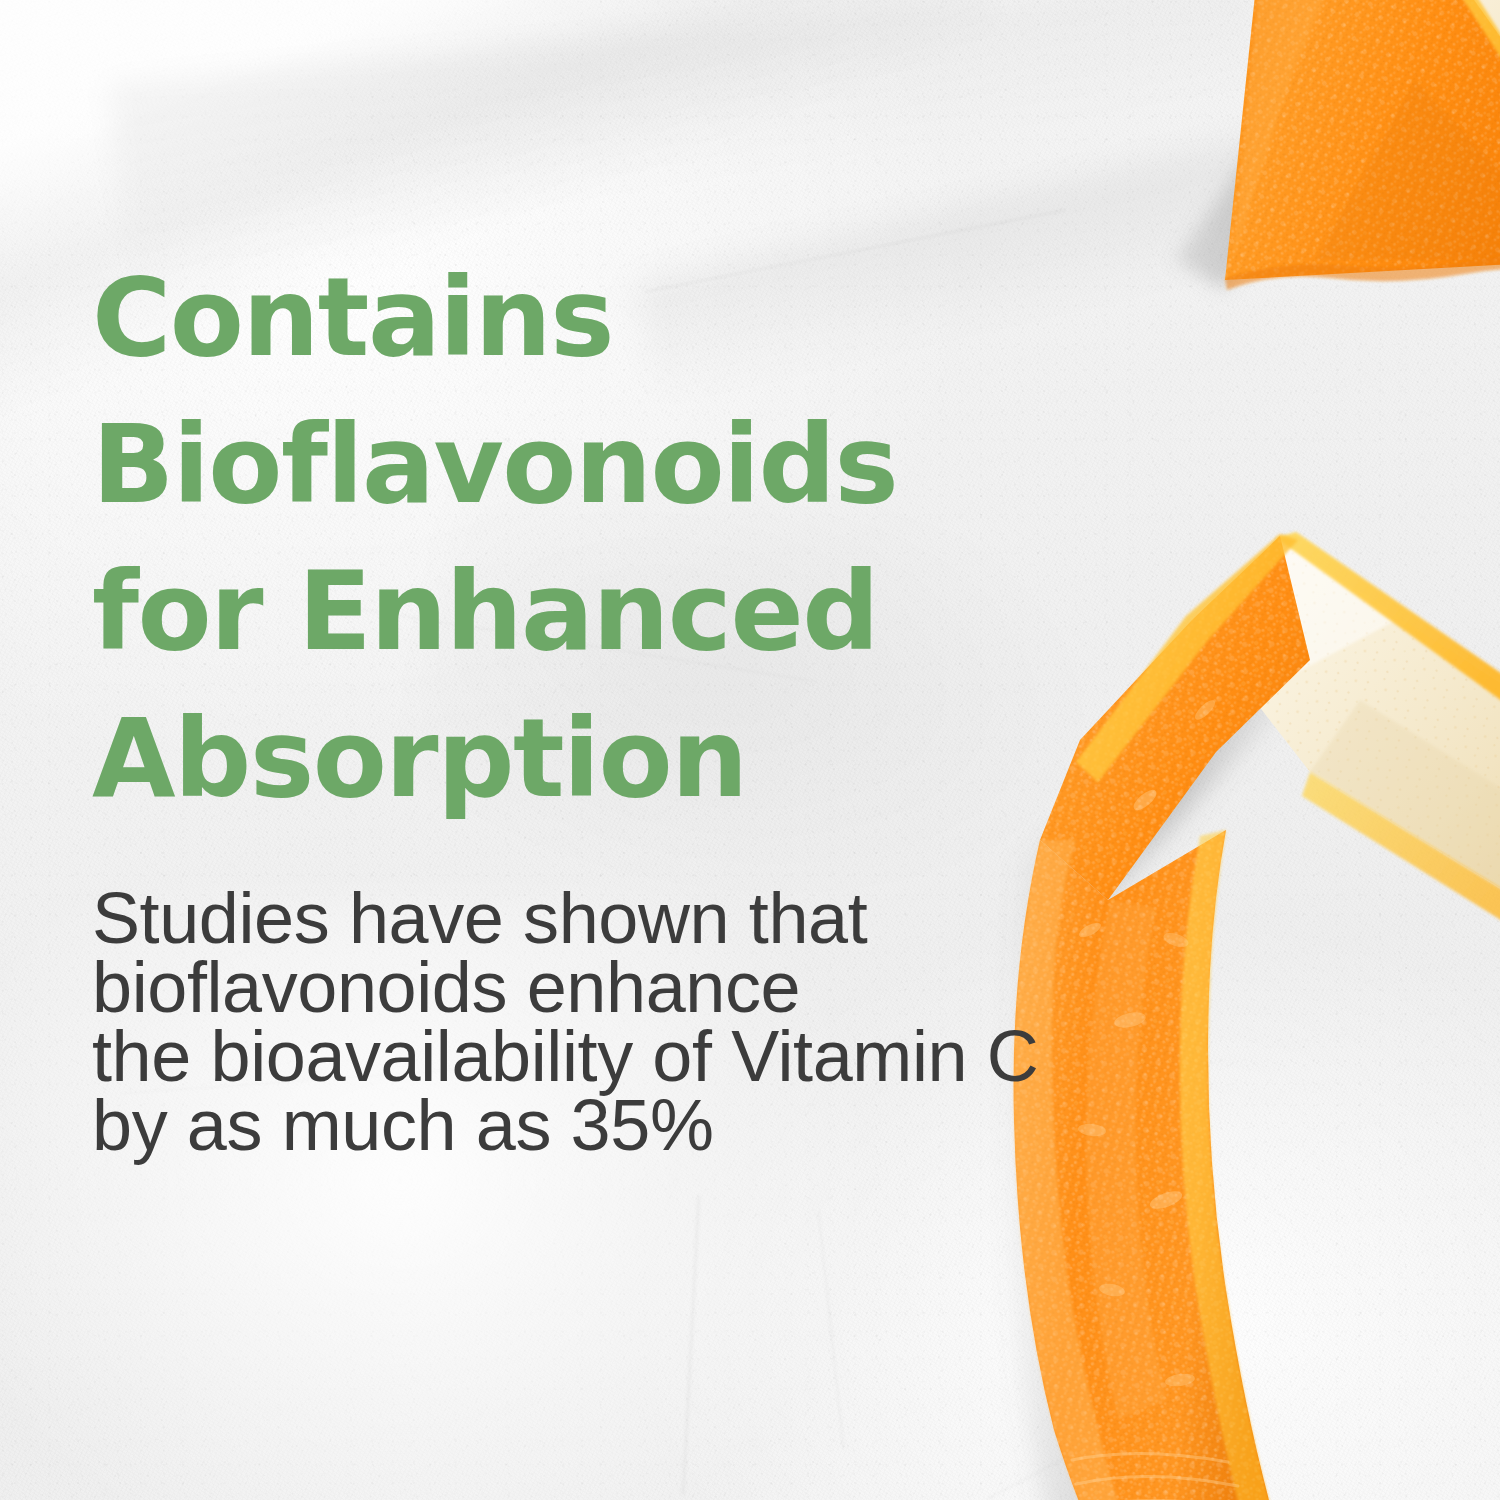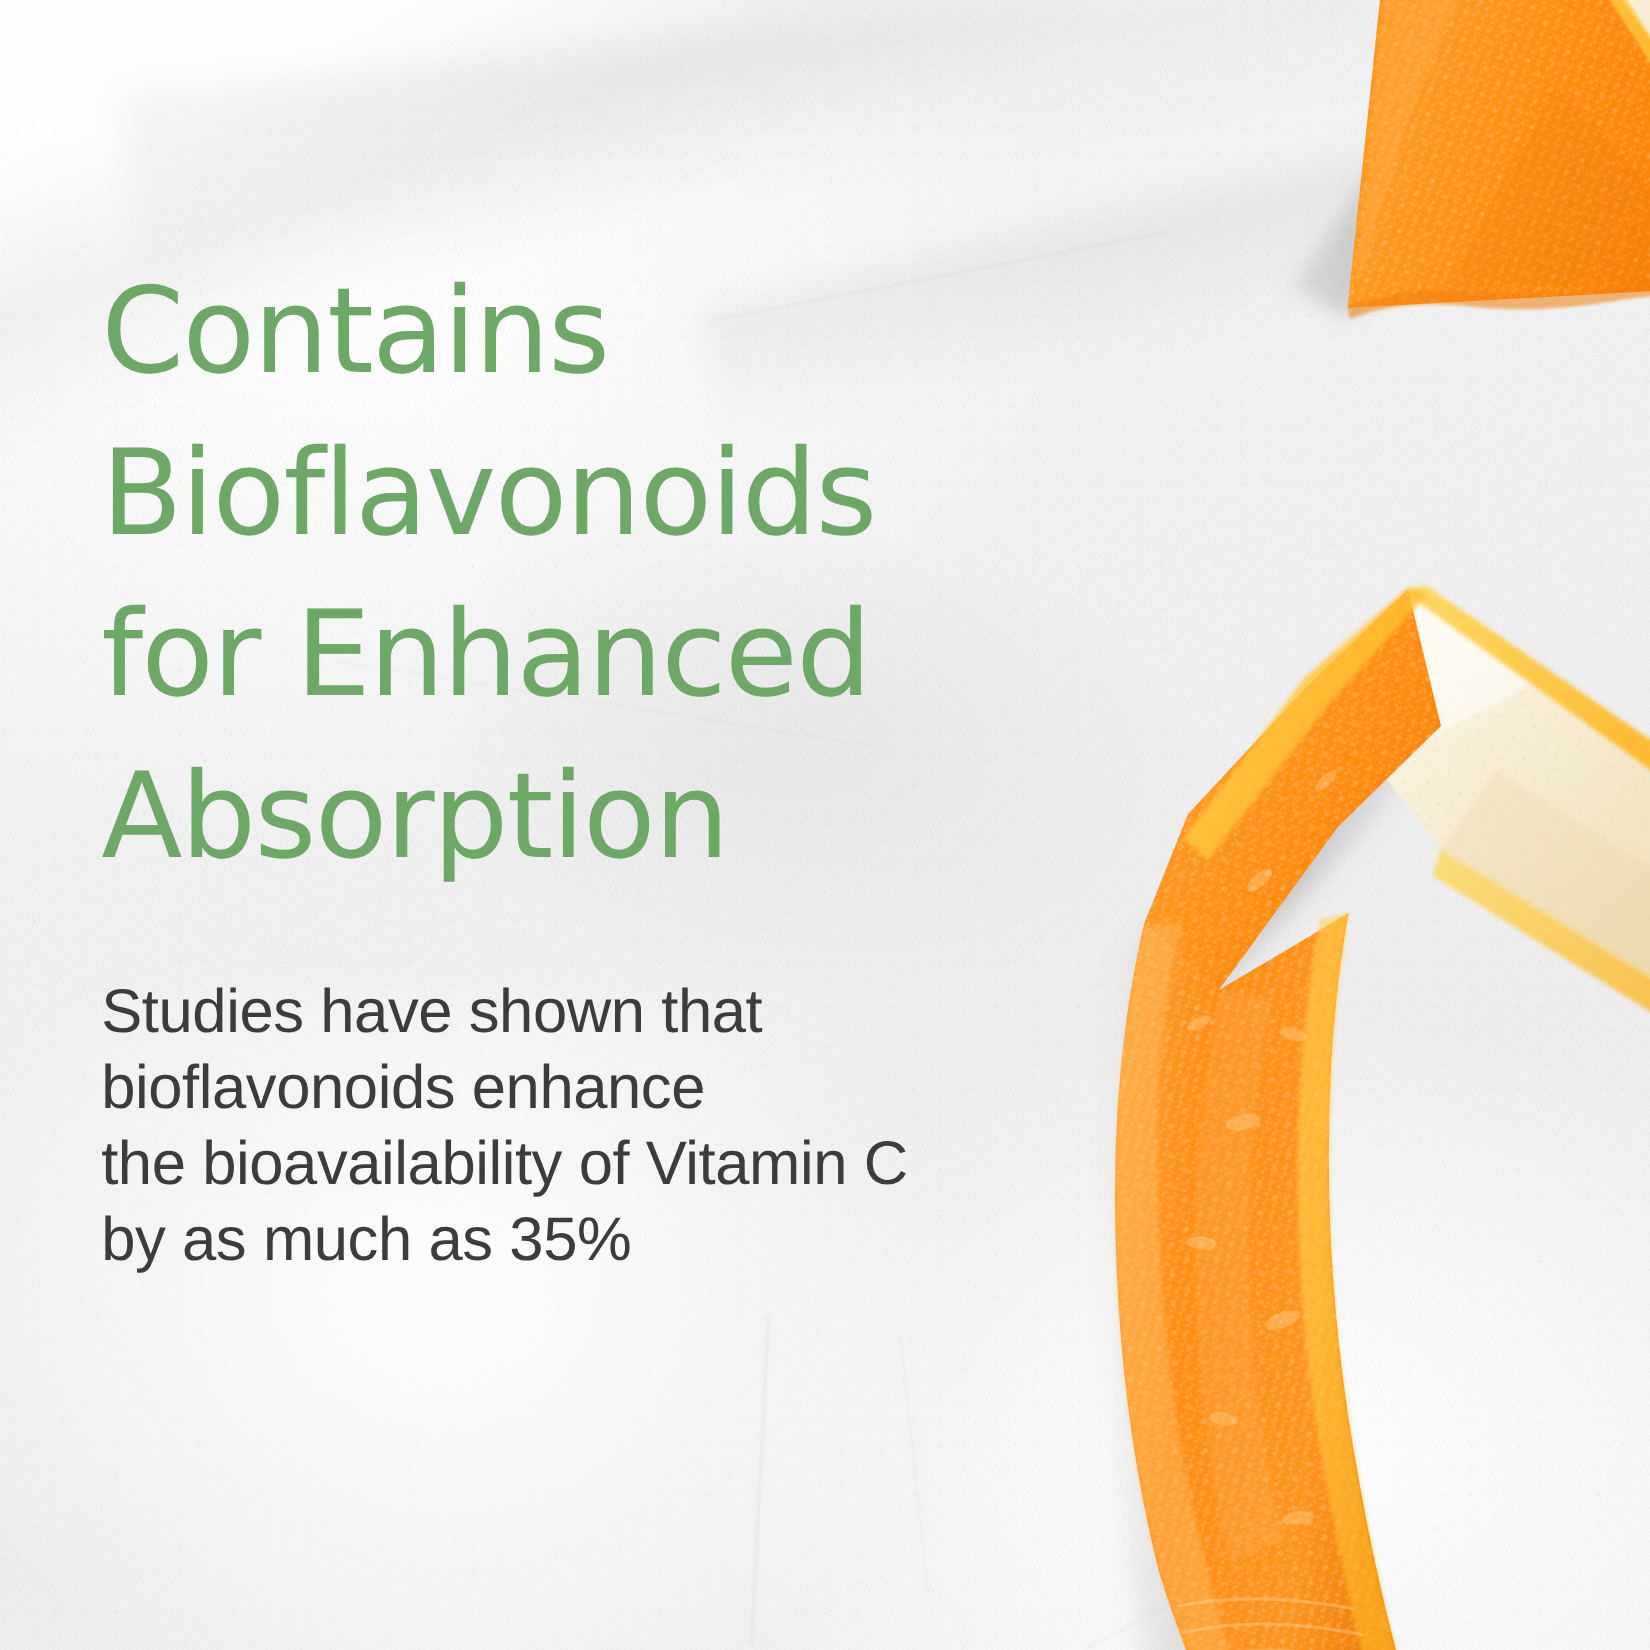--- a/index.html
+++ b/index.html
@@ -108,41 +108,41 @@
   .peel { position: absolute; pointer-events: none; }
   .peel svg { display: block; }
 
   .peel-top    { top: -40px; left: 1115px; width: 470px; height: 560px; }
   .peel-bottom { top: 500px; left: 980px;  width: 540px; height: 1040px; }
 
   
   .headline {
     position: absolute;
     left: 92px;
-    top: 228px;
+    top: 244px;
     width: 1010px;
     color: #6da867;
     font-family: "DejaVu Sans", "Liberation Sans", sans-serif;
-    font-weight: normal;
+    font-weight: bold;
     font-size: 108px;
     line-height: 147px;
     letter-spacing: -1.5px;
     white-space: pre-line;
     z-index: 5;
   }
 
   .body-copy {
     position: absolute;
     left: 92px;
     top: 884px;
     width: 960px;
     color: #3c3c3c;
     font-family: "Liberation Sans", sans-serif;
     font-weight: normal;
-    font-size: 56px;
+    font-size: 72px;
     line-height: 69px;
     letter-spacing: -0.4px;
     white-space: pre-line;
     z-index: 5;
   }
 </style>
 </head>
 <body>
 
 <div id="canvas">

